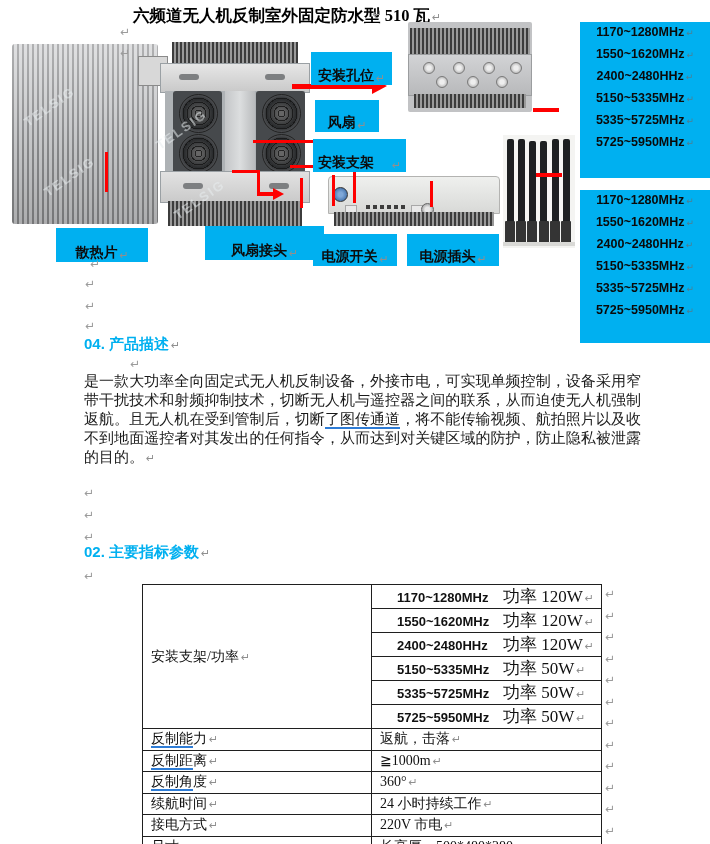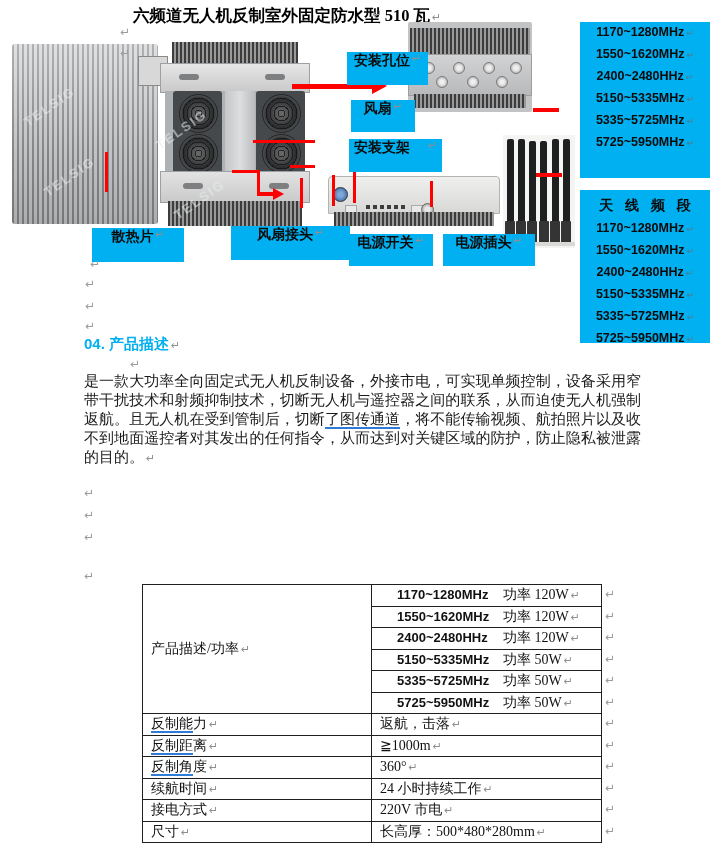--- a/index.html
+++ b/index.html
@@ -17,22 +17,22 @@
   .h-blue{position:absolute;left:84px;font-size:15px;font-weight:bold;color:#00b0f0;
           font-family:"Liberation Sans","DejaVu Sans",sans-serif;}
 
   
   .para{position:absolute;left:84px;top:372px;width:557px;font-size:15px;line-height:19px;
         text-align:justify;color:#1a1a1a;}
   .ul-blue{border-bottom:2px solid #2e7cd6;}
 
   
   .callout{position:absolute;background:#00b0f0;color:#0c0c0c;font-weight:bold;font-size:14px;
-           display:flex;align-items:flex-start;justify-content:center;
-           font-family:"Liberation Sans","DejaVu Sans",sans-serif;margin-left:36px;}
+           display:flex;align-items:flex-end;justify-content:center;
+           font-family:"Liberation Sans","DejaVu Sans",sans-serif;}
 
   
   .freq-box{position:absolute;left:580px;width:130px;background:#00b0f0;color:#0a0a0a;
             font-family:"Liberation Sans","DejaVu Sans",sans-serif;}
   .freq-box .fb-title{font-weight:bold;font-size:14px;text-align:center;letter-spacing:4px;
                       padding:7px 0 3px 4px;white-space:nowrap;}
   .freq-box .fb-line{font-weight:bold;font-size:12.5px;line-height:21px;text-align:center;white-space:nowrap;}
   .freq-box .fb-line .pin{font-size:9px;color:#4f7d8f;}
 
   
@@ -96,21 +96,21 @@
          border-bottom:8px solid transparent;border-left:15px solid #fe0000;}
   .tri-r.sm{border-top-width:6px;border-bottom-width:6px;border-left-width:11px;}
 
   
   #spec-table{position:absolute;left:142px;top:584px;border-collapse:collapse;table-layout:fixed;}
   #spec-table td{border:1px solid #1f1f1f;height:20.5px;padding:0;vertical-align:middle;
                  font-size:14px;color:#111;}
   #spec-table td.lbl{padding-left:8px;}
   .freq-b{display:inline-block;margin-left:25px;width:106px;font-weight:bold;font-size:13px;
           font-family:"Liberation Sans","DejaVu Sans",sans-serif;white-space:nowrap;}
-  .pw{font-size:14px;white-space:nowrap;}
+  .pw{font-size:17px;white-space:nowrap;}
 </style>
 </head>
 <body>
 
 <div id="page">
 
   <div class="doc-title">
     <span>六频道无人机反制室外固定防水型 510 瓦</span><span class="pin pilc">↵</span>
   </div>
 
@@ -217,21 +217,21 @@
       <span class="pin pilc">↵</span>
   </div>
   <div class="callout" style="left:313px;top:139px;width:93px;height:33px;gap:16px;">
     <span>安装支架</span>
       <span class="pin pilc">↵</span>
   </div>
   <div class="callout" style="left:56px;top:228px;width:92px;height:34px;">
     <span>散热片</span>
       <span class="pin pilc">↵</span>
   </div>
-  <div class="callout" style="left:195px;top:226px;width:119px;height:34px;">
+  <div class="callout" style="left:205px;top:226px;width:119px;height:34px;">
     <span>风扇接头</span>
       <span class="pin pilc">↵</span>
   </div>
   <div class="callout" style="left:313px;top:234px;width:84px;height:32px;">
     <span>电源开关</span>
       <span class="pin pilc">↵</span>
   </div>
   <div class="callout" style="left:407px;top:234px;width:92px;height:32px;">
     <span>电源插头</span>
       <span class="pin pilc">↵</span>
@@ -239,46 +239,48 @@
 
   <div class="freq-box" style="top:22px;height:156px;">
   <div class="fb-line"><span>1170~1280MHz</span><span class="pin">↵</span></div>
       <div class="fb-line"><span>1550~1620MHz</span><span class="pin">↵</span></div>
       <div class="fb-line"><span>2400~2480HHz</span><span class="pin">↵</span></div>
       <div class="fb-line"><span>5150~5335MHz</span><span class="pin">↵</span></div>
       <div class="fb-line"><span>5335~5725MHz</span><span class="pin">↵</span></div>
       <div class="fb-line"><span>5725~5950MHz</span><span class="pin">↵</span></div>
     </div>
   <div class="freq-box" style="top:190px;height:153px;">
-    <div class="fb-title">天 线 频 段</div>
   <div class="fb-line"><span>1170~1280MHz</span><span class="pin">↵</span></div>
       <div class="fb-line"><span>1550~1620MHz</span><span class="pin">↵</span></div>
       <div class="fb-line"><span>2400~2480HHz</span><span class="pin">↵</span></div>
       <div class="fb-line"><span>5150~5335MHz</span><span class="pin">↵</span></div>
       <div class="fb-line"><span>5335~5725MHz</span><span class="pin">↵</span></div>
       <div class="fb-line"><span>5725~5950MHz</span><span class="pin">↵</span></div>
     </div>
 
   <div class="h-blue" style="top:335px;">
     <span>04. 产品描述</span><span class="pin pilc">↵</span>
   </div>
 
   <div class="para">
     <span>是一款大功率全向固定式无人机反制设备，外接市电，可实现单频控制，设备采用窄带干扰技术和射频抑制技术，切断无人机与遥控器之间的联系，从而迫使无人机强制返航。且无人机在受到管制后，切断</span><span class="ul-blue">了图传通道</span><span>，将不能传输视频、航拍照片以及收不到地面遥控者对其发出的任何指令，从而达到对关键区域的防护，防止隐私被泄露的目的。</span><span class="pin pilc">↵</span>
   </div>
 
+  <div class="h-blue" style="top:543px;">
+    <span>02. 主要指标参数</span><span class="pin pilc">↵</span>
+  </div>
 
   <table id="spec-table">
     <colgroup>
         <col style="width:229px;">
         <col style="width:230px;">
       </colgroup>
     <tbody id="spec-tbody">
         <tr>
-          <td rowspan="6" class="lbl"><span>产品描述/功率</span><span class="pin">↵</span></td>
+          <td rowspan="6" class="lbl"><span>安装支架/功率</span><span class="pin">↵</span></td>
           <td><span class="freq-b">1170~1280MHz</span><span class="pw">功率 120W</span><span class="pin">↵</span></td>
         </tr>
         <tr>
           <td><span class="freq-b">1550~1620MHz</span><span class="pw">功率 120W</span><span class="pin">↵</span></td>
         </tr>
         <tr>
           <td><span class="freq-b">2400~2480HHz</span><span class="pw">功率 120W</span><span class="pin">↵</span></td>
         </tr>
         <tr>
           <td><span class="freq-b">5150~5335MHz</span><span class="pw">功率 50W</span><span class="pin">↵</span></td>

